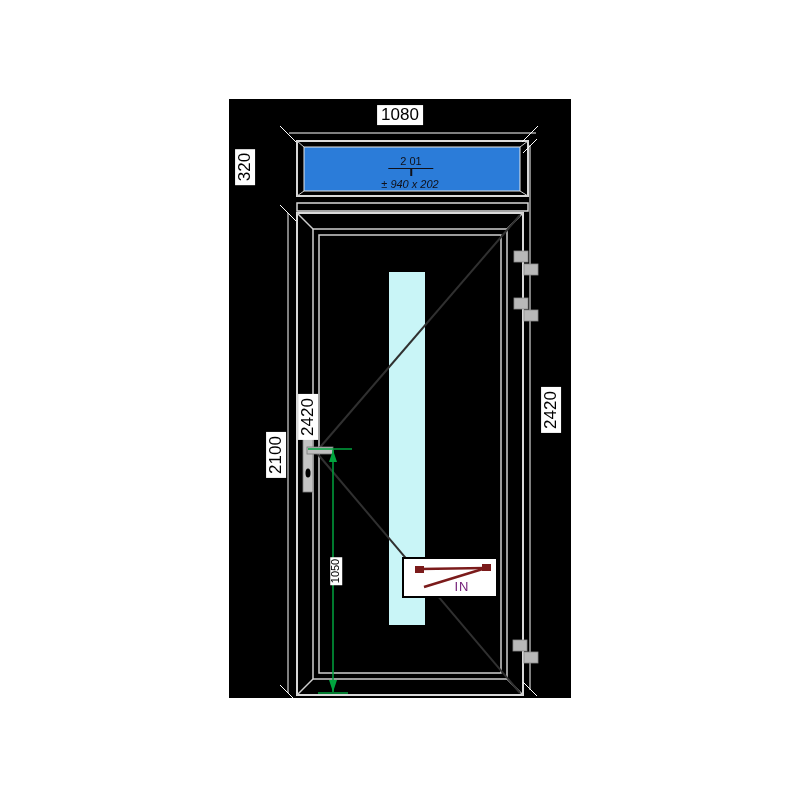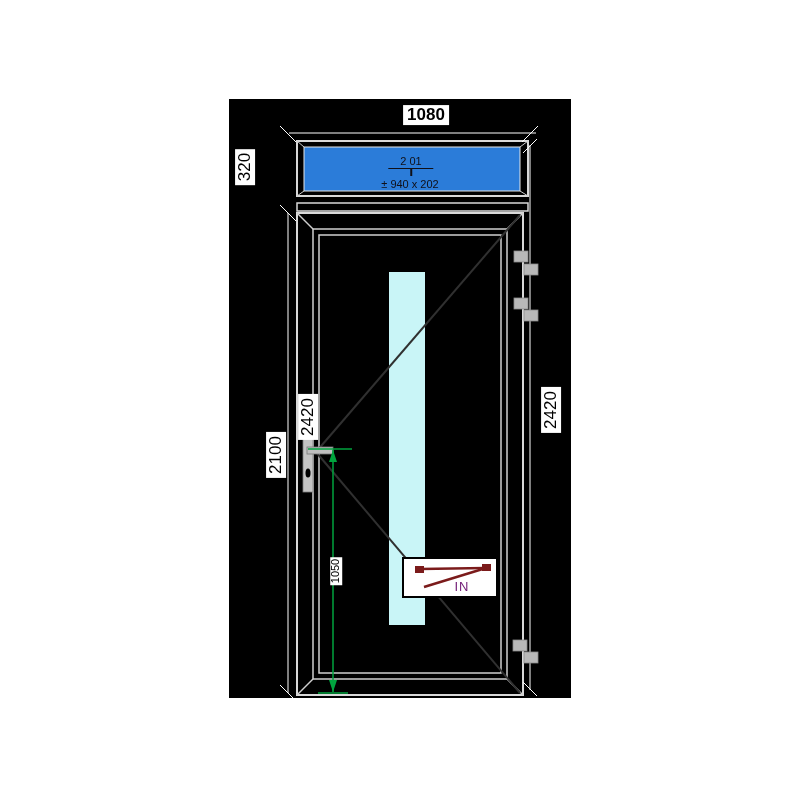--- a/index.html
+++ b/index.html
@@ -100,32 +100,32 @@
 
     <g>
       <rect x="403" y="558" width="94" height="39" fill="#ffffff" stroke="#000000" stroke-width="2"></rect>
       <rect x="415" y="566" width="9" height="7" fill="#7b1b1b"></rect>
       <rect x="482" y="564" width="9" height="7" fill="#7b1b1b"></rect>
       <line x1="420" y1="569" x2="486" y2="568" stroke="#7b1b1b" stroke-width="2.5"></line>
       <line x1="486" y1="568" x2="424" y2="587" stroke="#7b1b1b" stroke-width="2.5"></line>
     </g>
   </svg>
 
-  <div class="lbl" style="left:426px;top:115px;font-weight:bold;">1080</div>
+  <div class="lbl" style="left:400px;top:115px;">1080</div>
 
   <div class="lbl rot" style="left:245px;top:167px;">320</div>
 
   <div class="lbl rot" style="left:308px;top:417px;">2420</div>
 
   <div class="lbl rot" style="left:276px;top:455px;">2100</div>
 
   <div class="lbl rot" style="left:551px;top:410px;">2420</div>
 
   <div class="lbl rot small" style="left:336px;top:571px;">1050</div>
 
   <div class="onglass pos-num" style="left:411px;top:162px;">2 01</div>
   <div class="pos-tick" style="left:411px;top:168px;"></div>
 
-  <div class="onglass" style="left:410px;top:184px;">± 940 x 202</div>
+  <div class="onglass" style="left:410px;top:184px;font-style:italic;">± 940 x 202</div>
 
   <div class="in-lbl" style="left:462px;top:586px;">IN</div>
 
 </div>
 
 </body></html>

